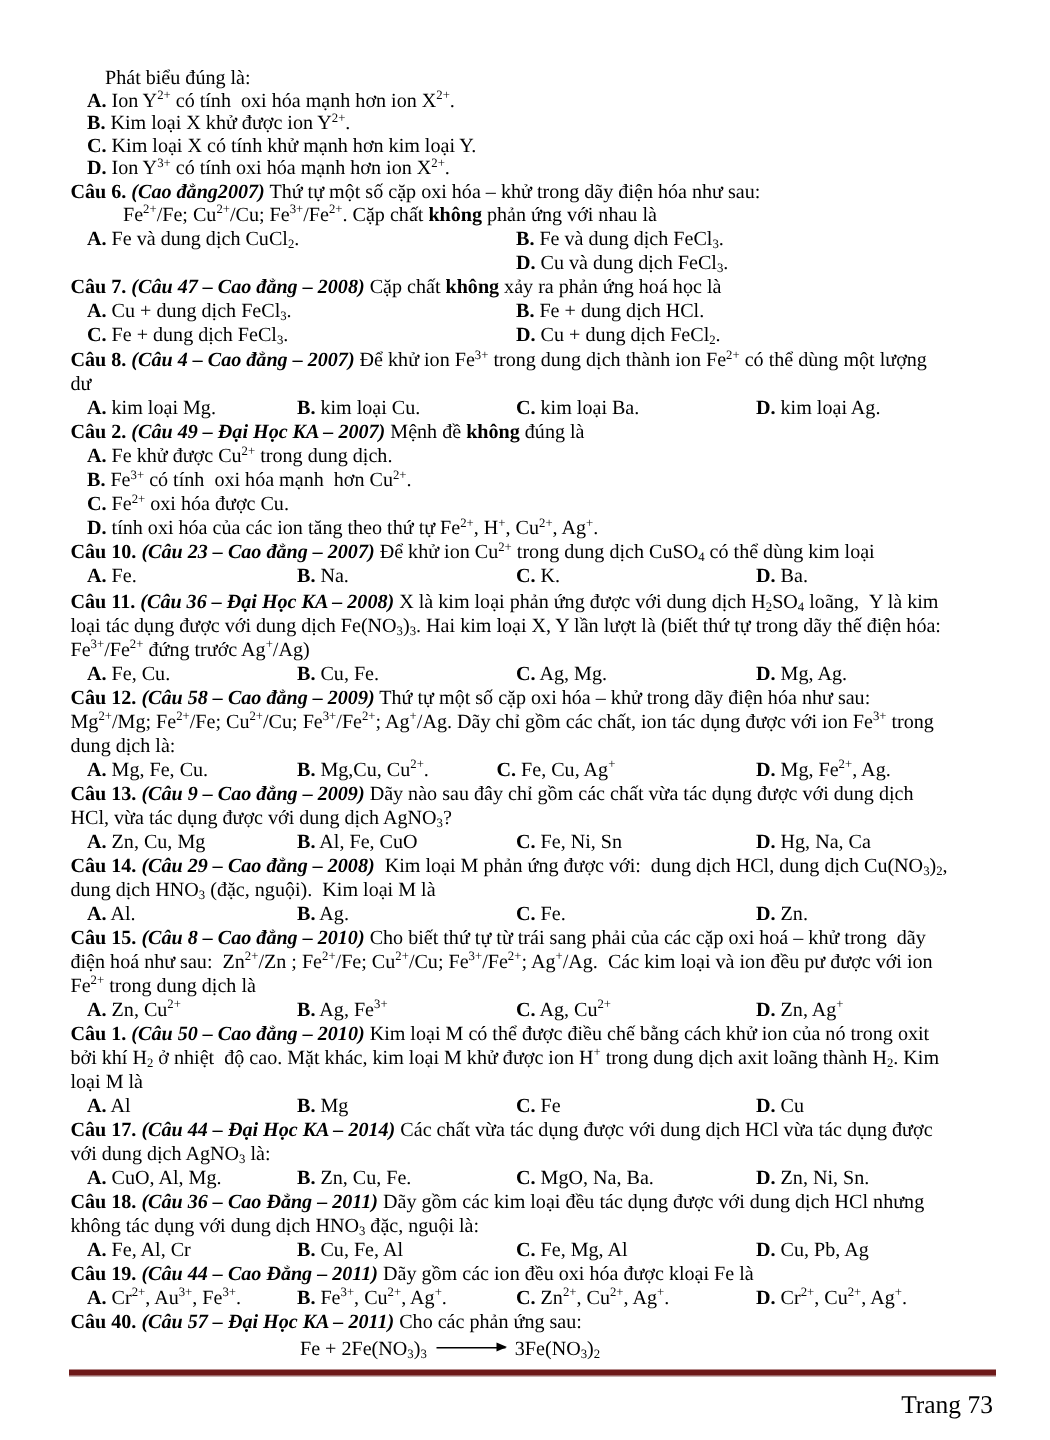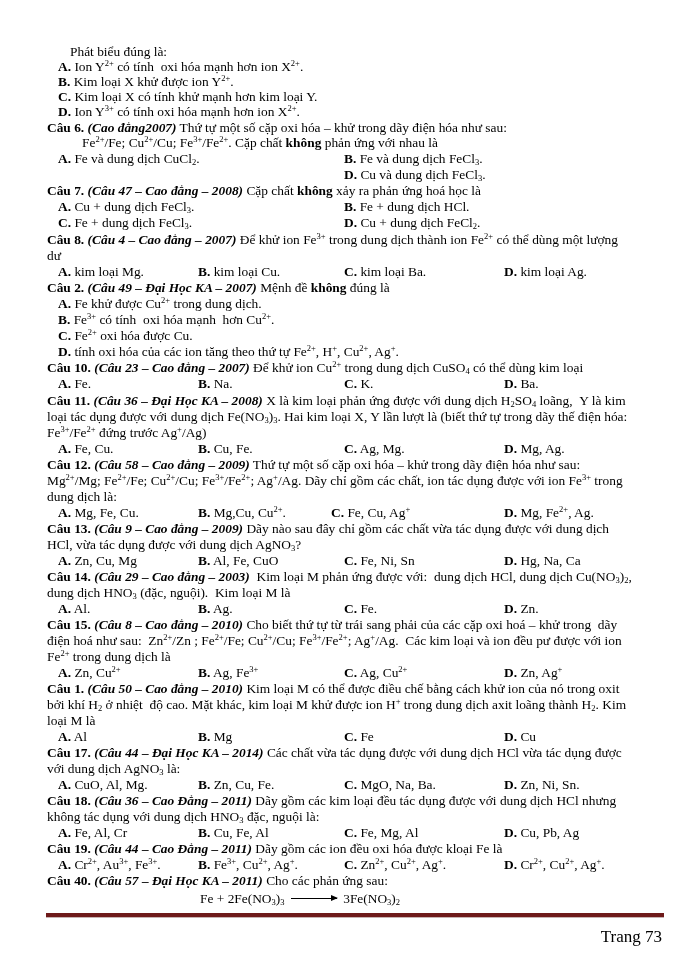--- a/index.html
+++ b/index.html
@@ -79,21 +79,21 @@
   <div class="line" style="left:331px;top:505px"><b>C.</b> Fe, Cu, Ag<sup>+</sup></div>
   <div class="line" style="left:504px;top:505px"><b>D.</b> Mg, Fe<sup>2+</sup>, Ag.</div>
 
   <div class="line q" style="top:521px"><b>Câu 13.</b> <span class="src">(Câu 9 – Cao đẳng – 2009)</span> Dãy nào sau đây chỉ gồm các chất vừa tác dụng được với dung dịch</div>
   <div class="line cont" style="top:537px">HCl, vừa tác dụng được với dung dịch AgNO<sub>3</sub>?</div>
   <div class="line opt" style="top:553px"><b>A.</b> Zn, Cu, Mg</div>
   <div class="line" style="left:198px;top:553px"><b>B.</b> Al, Fe, CuO</div>
   <div class="line" style="left:344px;top:553px"><b>C.</b> Fe, Ni, Sn</div>
   <div class="line" style="left:504px;top:553px"><b>D.</b> Hg, Na, Ca</div>
 
-  <div class="line q" style="top:569px"><b>Câu 14.</b> <span class="src">(Câu 29 – Cao đẳng – 2003)</span> &nbsp;Kim loại M phản ứng được với: &nbsp;dung dịch HCl, dung dịch Cu(NO<sub>3</sub>)<sub>2</sub>,</div>
+  <div class="line q" style="top:569px"><b>Câu 14.</b> <span class="src">(Câu 29 – Cao đẳng – 2008)</span> &nbsp;Kim loại M phản ứng được với: &nbsp;dung dịch HCl, dung dịch Cu(NO<sub>3</sub>)<sub>2</sub>,</div>
   <div class="line cont" style="top:585px">dung dịch HNO<sub>3</sub> (đặc, nguội). &nbsp;Kim loại M là</div>
   <div class="line opt" style="top:601px"><b>A.</b> Al.</div>
   <div class="line" style="left:198px;top:601px"><b>B.</b> Ag.</div>
   <div class="line" style="left:344px;top:601px"><b>C.</b> Fe.</div>
   <div class="line" style="left:504px;top:601px"><b>D.</b> Zn.</div>
 
   <div class="line q" style="top:617px"><b>Câu 15.</b> <span class="src">(Câu 8 – Cao đẳng – 2010)</span> Cho biết thứ tự từ trái sang phải của các cặp oxi hoá – khử trong &nbsp;dãy</div>
   <div class="line cont" style="top:633px">điện hoá như sau: &nbsp;Zn<sup>2+</sup>/Zn ; Fe<sup>2+</sup>/Fe; Cu<sup>2+</sup>/Cu; Fe<sup>3+</sup>/Fe<sup>2+</sup>; Ag<sup>+</sup>/Ag. &nbsp;Các kim loại và ion đều pư được với ion</div>
   <div class="line cont" style="top:649px">Fe<sup>2+</sup> trong dung dịch là</div>
   <div class="line opt" style="top:665px"><b>A.</b> Zn, Cu<sup>2+</sup></div>

